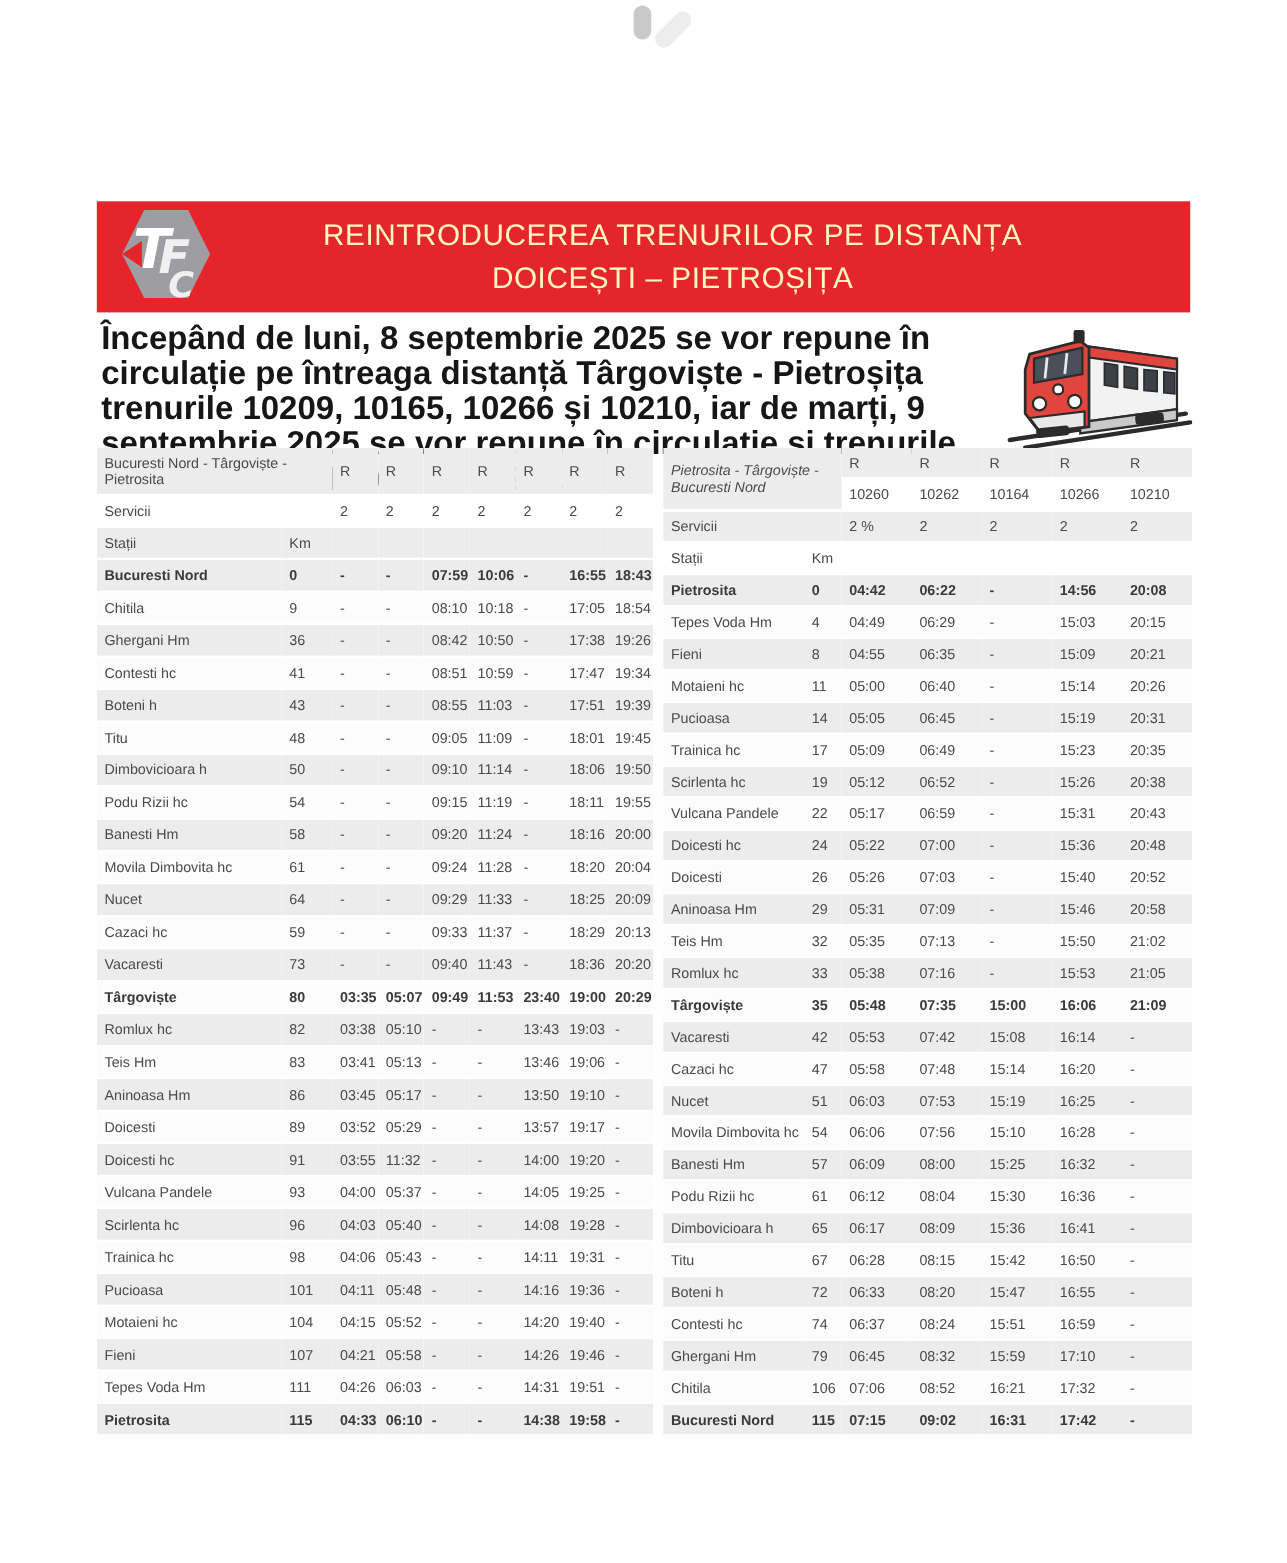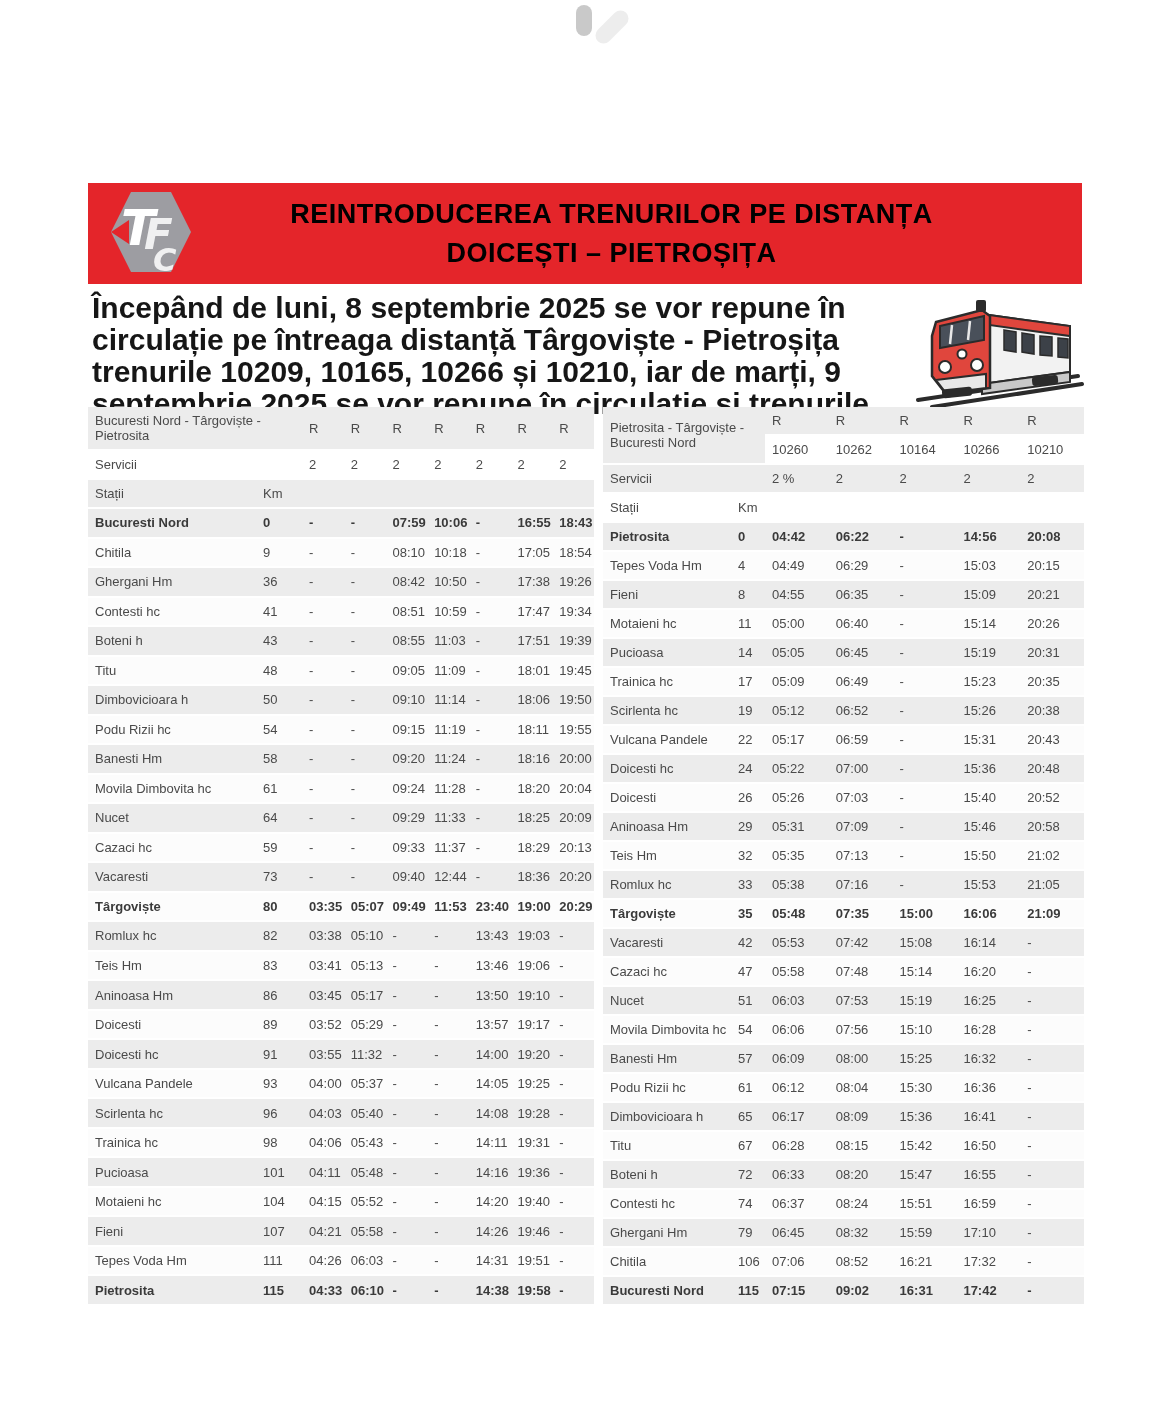--- a/index.html
+++ b/index.html
@@ -10,21 +10,21 @@
   
   .pill1{position:absolute;left:576px;top:5px;width:16px;height:31px;background:#c9c9c9;border-radius:9px;}
   .pill2{position:absolute;left:592px;top:19px;width:40px;height:16px;background:#ededed;border-radius:9px;transform:rotate(-45deg);}
 
   
   .banner{
     position:absolute;left:88px;top:183px;width:994px;height:101px;
     background:#e4252a;display:flex;align-items:center;
   }
   .banner .logo{flex:0 0 auto;margin-left:13px;}
-  .banner .titles{flex:1 1 auto;text-align:center;color:#000000;font-weight:bold;margin-right:60px;}
+  .banner .titles{flex:1 1 auto;text-align:center;color:#fef9c3;font-weight:normal;margin-right:60px;}
   .banner .t1{font-size:27px;letter-spacing:.5px;line-height:34px;}
   .banner .t2{font-size:27px;letter-spacing:.5px;line-height:34px;margin-top:5px;text-align:center;}
 
   
   .intro{
     position:absolute;left:92px;top:292px;width:992px;
     font-size:30px;line-height:32px;color:#161616;font-weight:600;
   }
   .train-wrap{float:right;width:172px;height:118px;margin:0 0 4px 14px;}
 
@@ -284,21 +284,21 @@
           <td>-</td>
           <td>18:29</td>
           <td>20:13</td>
         </tr>
         <tr>
           <td>Vacaresti</td>
           <td>73</td>
           <td>-</td>
           <td>-</td>
           <td>09:40</td>
-          <td>12:44</td>
+          <td>11:43</td>
           <td>-</td>
           <td>18:36</td>
           <td>20:20</td>
         </tr>
         <tr class="bold">
           <td>Târgoviște</td>
           <td>80</td>
           <td>03:35</td>
           <td>05:07</td>
           <td>09:49</td>
@@ -457,21 +457,21 @@
         <col class="c-station">
         <col class="c-km">
         <col class="c-time">
         <col class="c-time">
         <col class="c-time">
         <col class="c-time">
         <col class="c-time">
       </colgroup>
       <thead>
         <tr>
-          <td class="route-cell" colspan="2" rowspan="2" style="white-space: normal;">Pietrosita - Târgoviște -<br>Bucuresti Nord</td>
+          <td class="route-cell" colspan="2" rowspan="2" style="white-space: normal; font-style: italic;">Pietrosita - Târgoviște -<br>Bucuresti Nord</td>
           <td>R</td>
           <td>R</td>
           <td>R</td>
           <td>R</td>
           <td>R</td>
         </tr>
         <tr>
           <td>10260</td>
           <td>10262</td>
           <td>10164</td>

